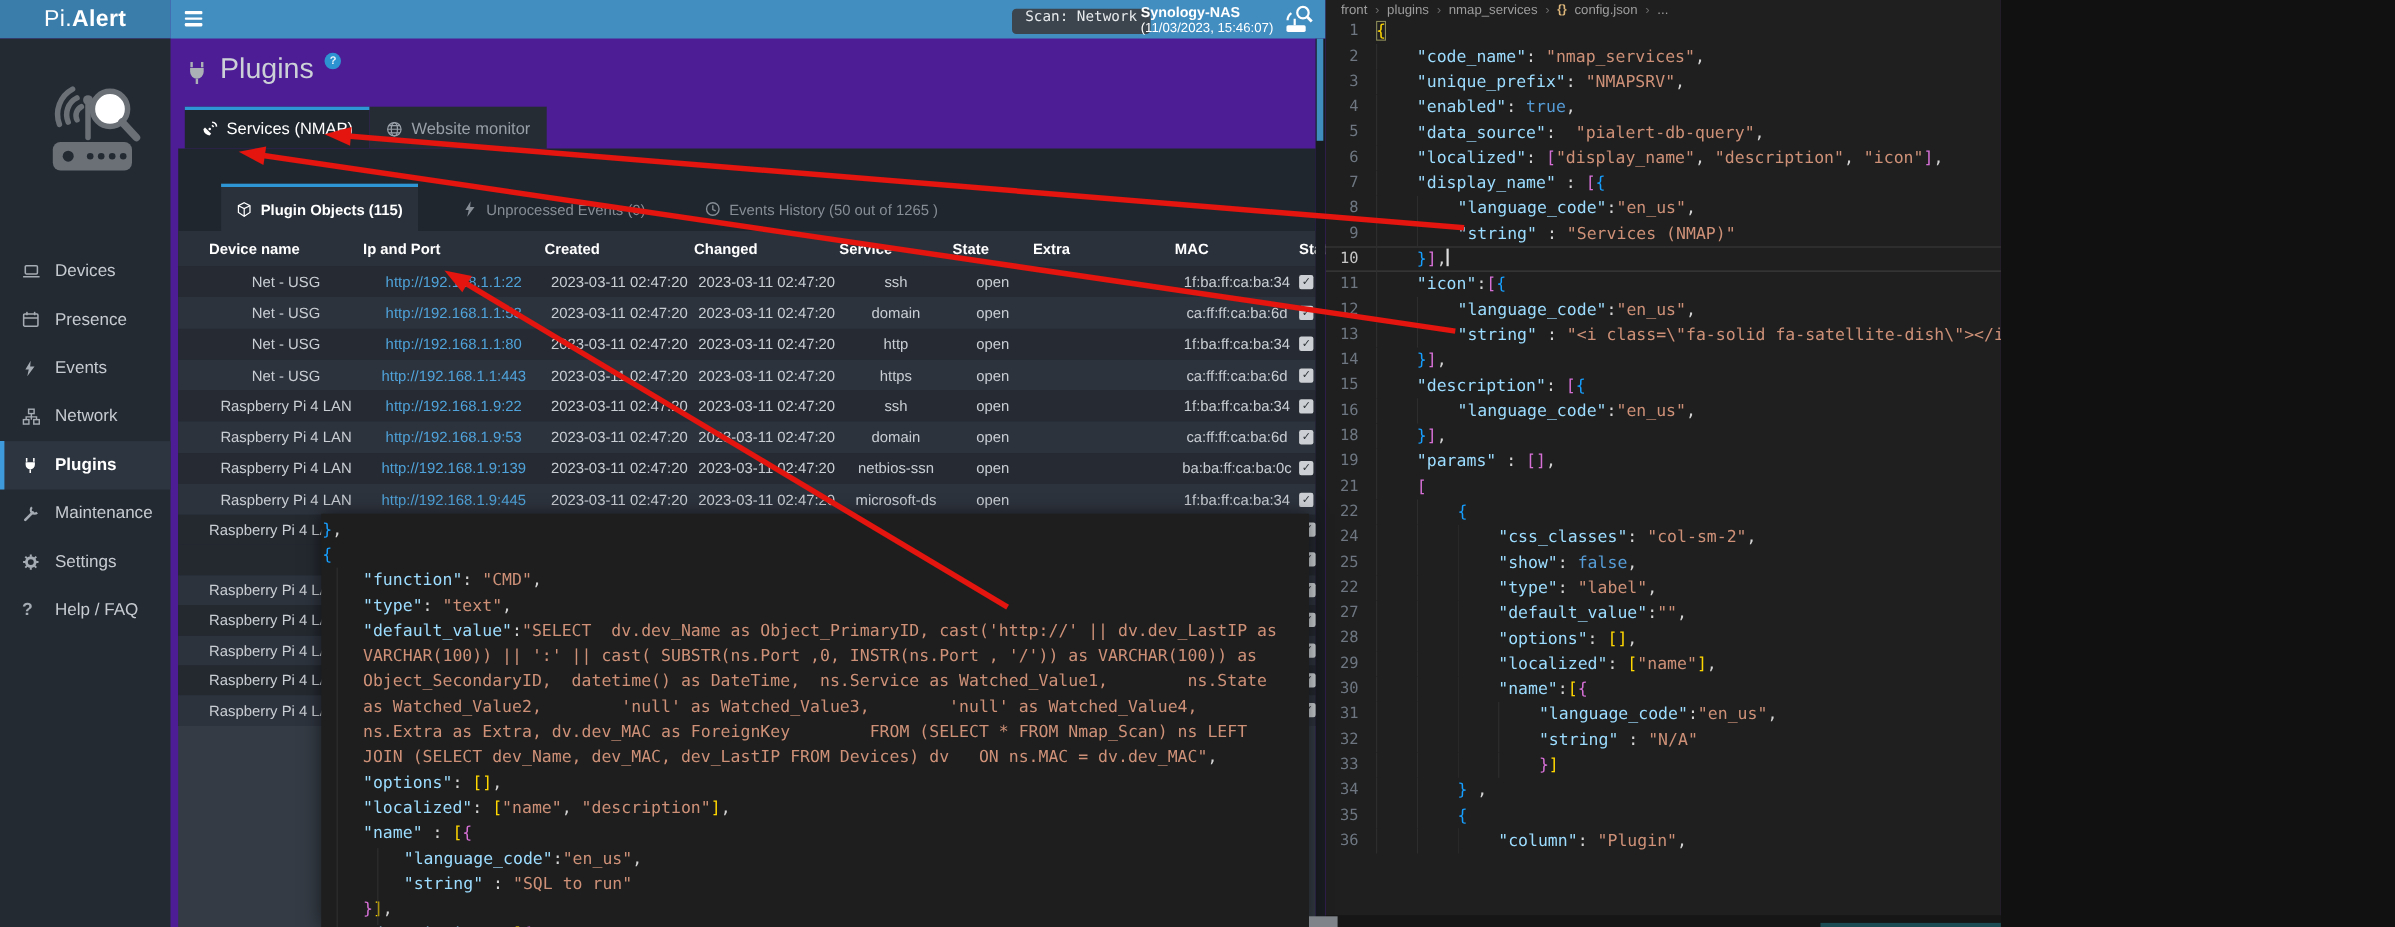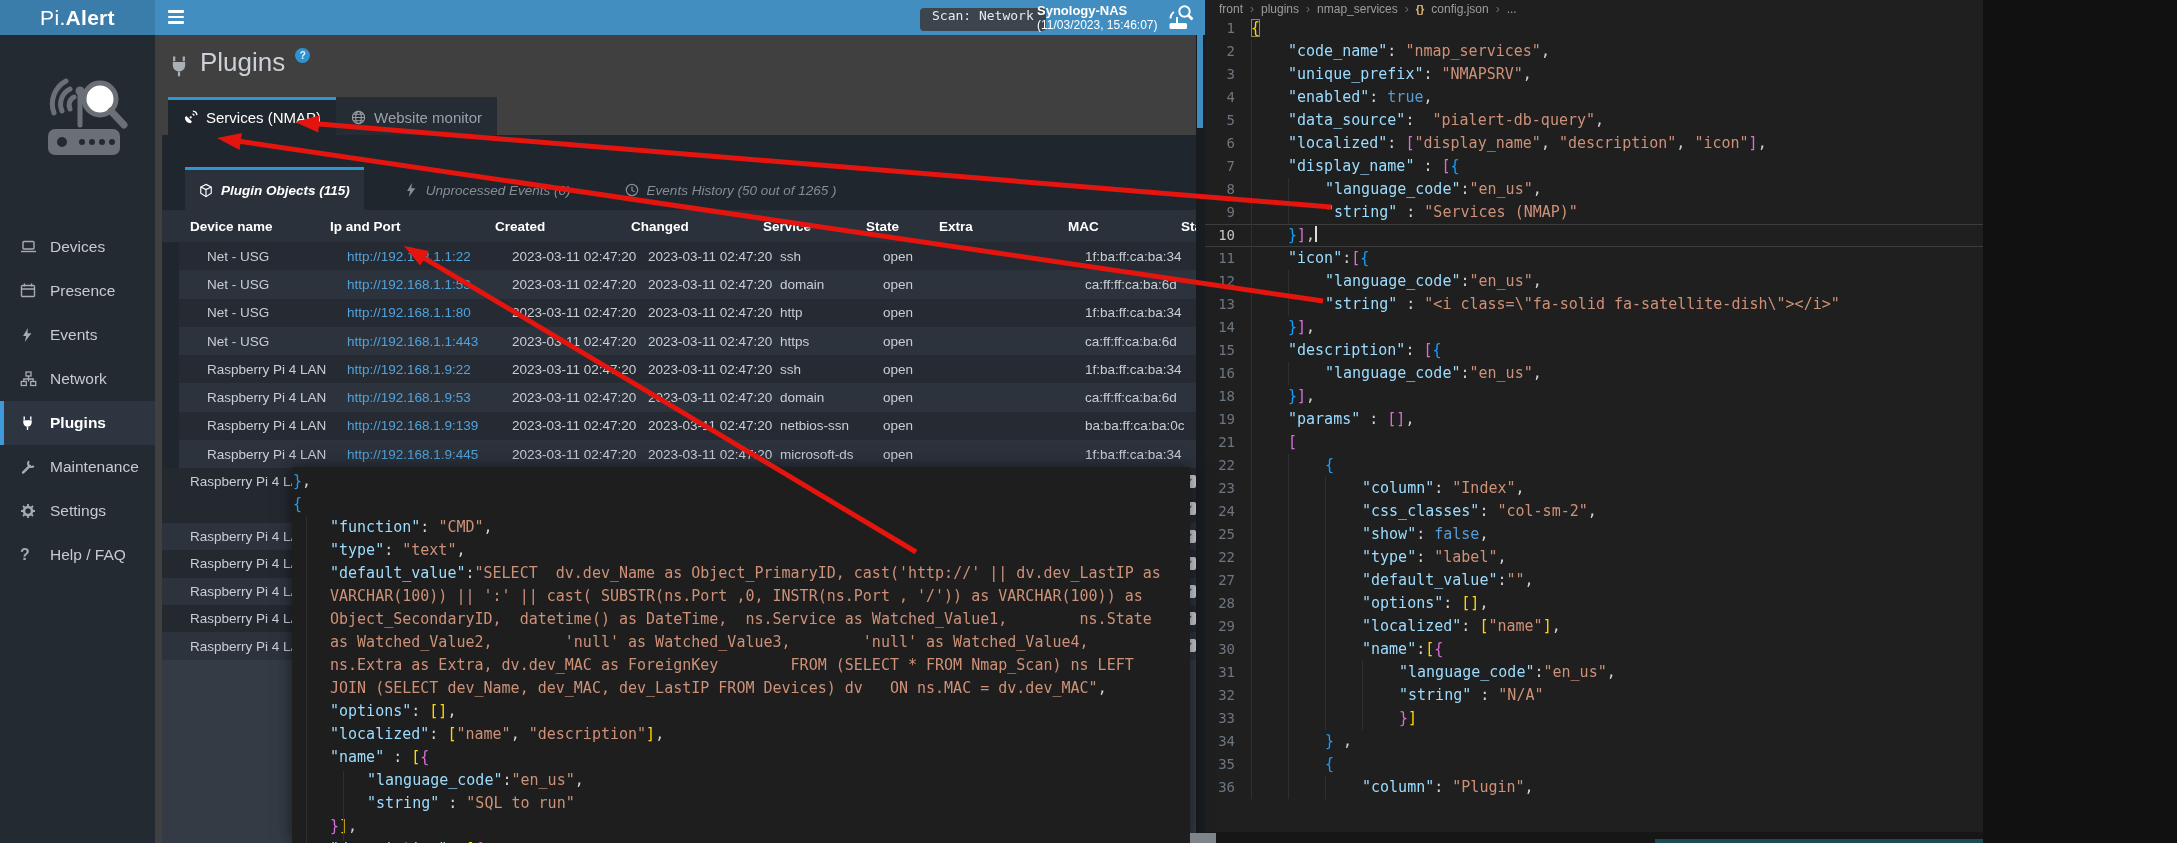--- a/index.html
+++ b/index.html
@@ -1,16 +1,16 @@
 <!DOCTYPE html>
 <html><head>
 <meta charset="utf-8">
 <style>
   html,body{margin:0;padding:0;background:#111;}
-  #stage{position:relative;width:1983px;height:843px;overflow:hidden;background:#404040;
+  #stage{position:relative;width:1819px;height:843px;overflow:hidden;background:#4c1d95;
          font-family:"Liberation Sans","DejaVu Sans",sans-serif;}
   #stage *{box-sizing:border-box;}
   .abs{position:absolute;}
 
   
   .brand{left:0;top:0;width:155px;height:35px;background:#3a7dab;color:#fff;display:flex;
          align-items:center;justify-content:center;font-size:21px;letter-spacing:.3px;}
   .brand .bold{font-weight:bold;}
   .topbar{left:155px;top:0;width:1050px;height:35px;background:#428ec0;}
   .burger{position:absolute;left:13px;top:10px;width:16px;cursor:pointer;}
@@ -41,31 +41,31 @@
   .pticon{color:#aab0b6;margin-top:7px;}
   .helpbadge{width:15px;height:15px;border-radius:50%;background:#2e93d1;color:#eaf4fb;font-size:10px;
              font-weight:bold;display:flex;align-items:center;justify-content:center;margin-top:0;cursor:pointer;}
   .tabs{position:absolute;left:13px;top:62px;height:38px;display:flex;}
   .tab{display:flex;align-items:center;gap:8px;padding:0 15px;font-size:15px;
        border-top:3px solid transparent;cursor:pointer;}
   .tab.active{background:#20262e;border-top-color:#2f96d5;color:#fff;}
   .tab.inactive{background:#262c34;color:#99a0a8;}
   .tic{display:flex;}
   .panel{position:absolute;left:7px;top:100px;width:1034px;height:525px;background:#20262e;}
-  .subtabs{position:absolute;left:30px;top:132px;height:43px;display:flex;gap:26px;font-style:italic;}
+  .subtabs{position:absolute;left:46px;top:132px;height:43px;display:flex;gap:26px;}
   .stab{display:flex;align-items:center;gap:8px;padding:0 14px;font-size:13.5px;
         border-top:3px solid transparent;color:#868d95;cursor:pointer;}
   .stab.active{background:#2a313b;border-top-color:#2f96d5;color:#fff;font-weight:bold;}
 
   .gridcols{display:grid;grid-template-columns:140px 165px 136px 132px 103px 73px 129px 113px 26px;
             align-items:center;padding-left:28px;}
   .thead{position:absolute;left:7px;top:175px;width:1034px;height:32px;background:#2b313b;
          font-size:13.5px;font-weight:bold;color:#fff;}
   .th{white-space:nowrap;}
-  #trows{position:absolute;left:24px;top:207px;width:1034px;}
+  #trows{position:absolute;left:7px;top:207px;width:1034px;text-align:center;}
   .tr{height:28.3px;font-size:13.5px;color:#c9ced4;}
   .tr.odd{background:#262b33;}
   .tr.even{background:#2d333d;}
   .tr a{color:#4fa3da;text-decoration:none;cursor:pointer;}
   .cell{white-space:nowrap;overflow:hidden;}
   .cb{width:13px;height:13px;background:#ccd0d4;border-radius:2px;display:flex;align-items:center;
       justify-content:center;font-size:10px;color:#2f343a;font-weight:bold;cursor:pointer;}
   .prow{position:absolute;left:7px;width:1034px;display:flex;align-items:center;
         padding-left:28px;font-size:13.5px;color:#c9ced4;}
   .prow span{max-width:104px;overflow:hidden;white-space:nowrap;display:block;}
@@ -548,24 +548,20 @@
         </div>
         <div class="e-line">
           <span class="gut">21</span>
           <span class="code"><span class="ind"></span><span class="tk-m">[</span></span>
         </div>
         <div class="e-line">
           <span class="gut">22</span>
           <span class="code"><span class="ind"></span><span class="ind"></span><span class="tk-u">{</span></span>
         </div>
         <div class="e-line">
-          <span class="gut">23</span>
-          <span class="code"><span class="ind"></span><span class="ind"></span><span class="ind"></span><span class="tk-k">"column"</span><span class="tk-n">: </span><span class="tk-s">"Index"</span><span class="tk-n">,</span></span>
-        </div>
-        <div class="e-line">
           <span class="gut">24</span>
           <span class="code"><span class="ind"></span><span class="ind"></span><span class="ind"></span><span class="tk-k">"css_classes"</span><span class="tk-n">: </span><span class="tk-s">"col-sm-2"</span><span class="tk-n">,</span></span>
         </div>
         <div class="e-line">
           <span class="gut">25</span>
           <span class="code"><span class="ind"></span><span class="ind"></span><span class="ind"></span><span class="tk-k">"show"</span><span class="tk-n">: </span><span class="tk-b">false</span><span class="tk-n">,</span></span>
         </div>
         <div class="e-line">
           <span class="gut">22</span>
           <span class="code"><span class="ind"></span><span class="ind"></span><span class="ind"></span><span class="tk-k">"type"</span><span class="tk-n">: </span><span class="tk-s">"label"</span><span class="tk-n">,</span></span>

